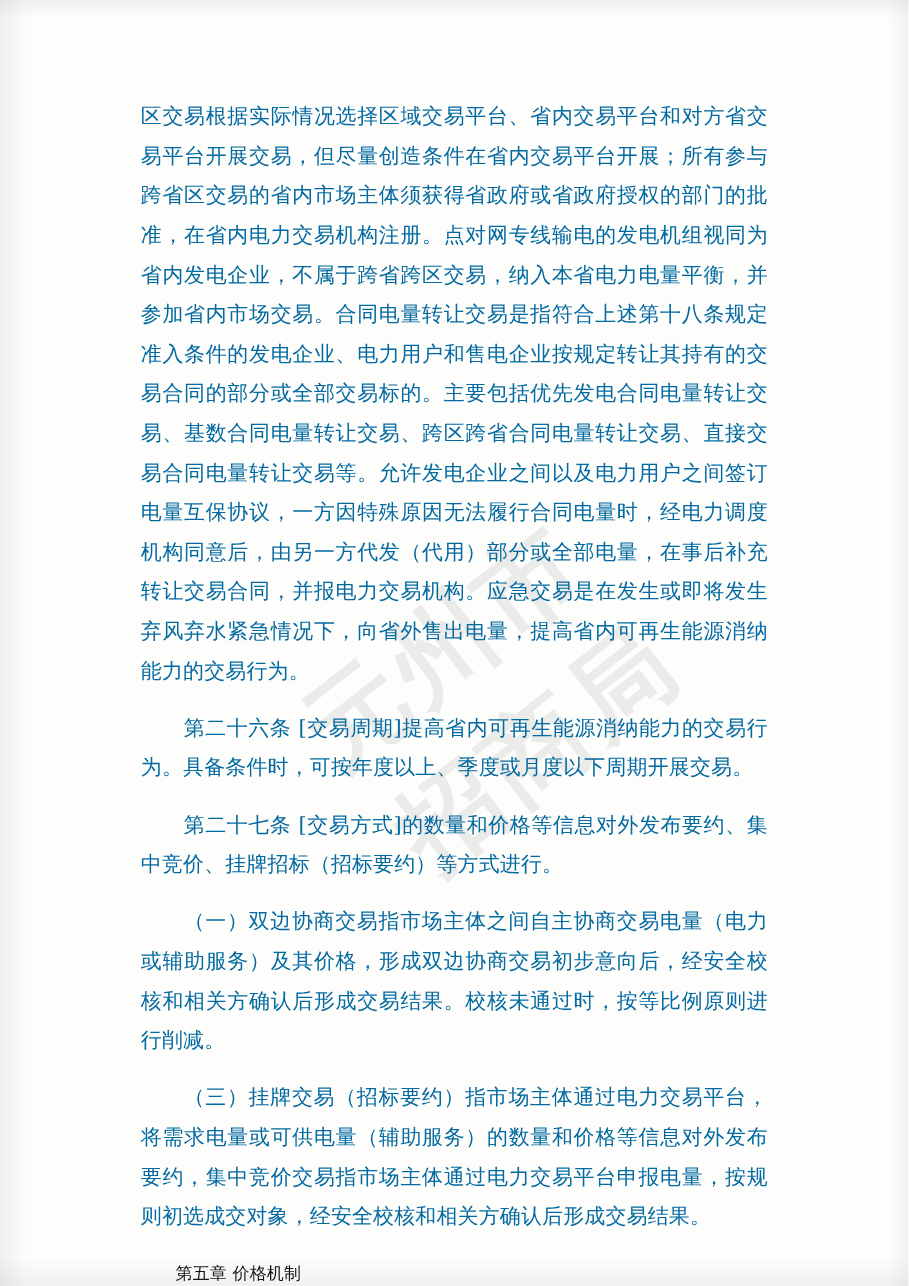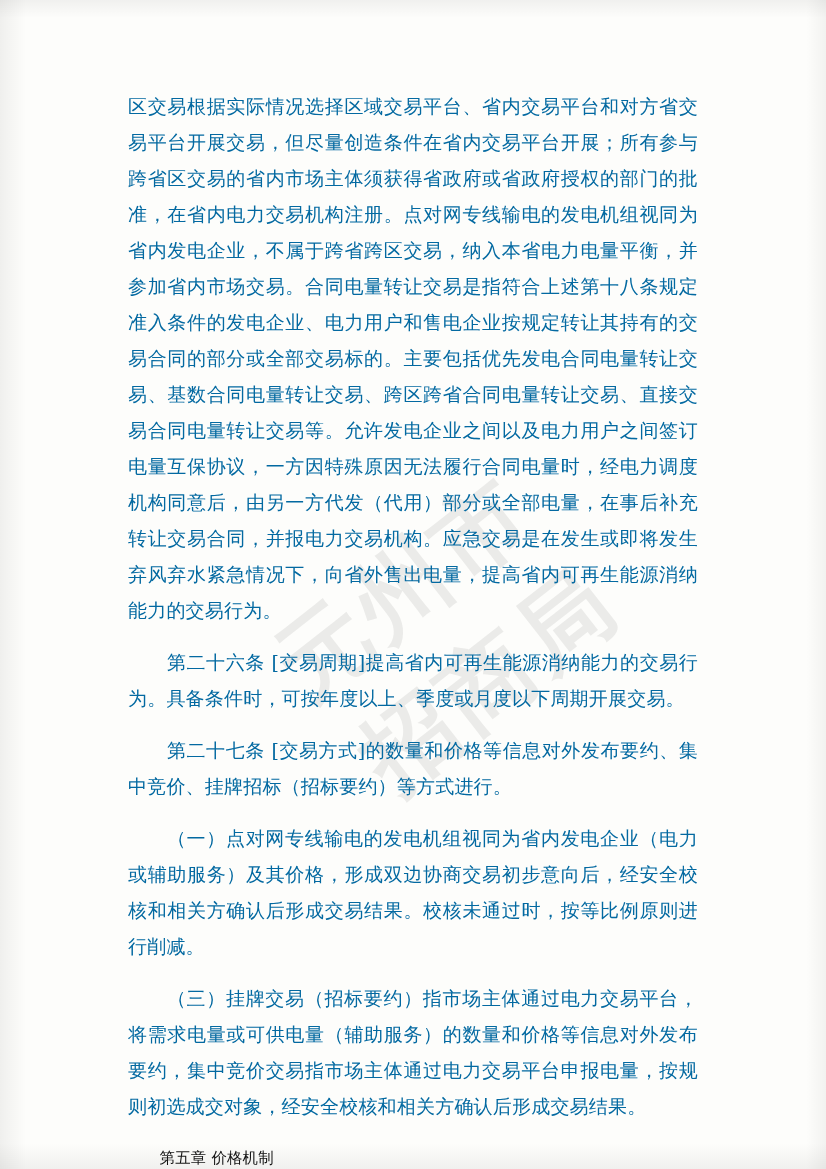--- a/index.html
+++ b/index.html
@@ -117,21 +117,21 @@
   </div>
 
   <div class="page-inner">
 
     <p class="para">区交易根据实际情况选择区域交易平台、省内交易平台和对方省交易平台开展交易，但尽量创造条件在省内交易平台开展；所有参与跨省区交易的省内市场主体须获得省政府或省政府授权的部门的批准，在省内电力交易机构注册。点对网专线输电的发电机组视同为省内发电企业，不属于跨省跨区交易，纳入本省电力电量平衡，并参加省内市场交易。合同电量转让交易是指符合上述第十八条规定准入条件的发电企业、电力用户和售电企业按规定转让其持有的交易合同的部分或全部交易标的。主要包括优先发电合同电量转让交易、基数合同电量转让交易、跨区跨省合同电量转让交易、直接交易合同电量转让交易等。允许发电企业之间以及电力用户之间签订电量互保协议，一方因特殊原因无法履行合同电量时，经电力调度机构同意后，由另一方代发（代用）部分或全部电量，在事后补充转让交易合同，并报电力交易机构。应急交易是在发生或即将发生弃风弃水紧急情况下，向省外售出电量，提高省内可再生能源消纳能力的交易行为。</p>
 
     <p class="para indent">第二十六条 [交易周期]提高省内可再生能源消纳能力的交易行为。具备条件时，可按年度以上、季度或月度以下周期开展交易。</p>
 
     <p class="para indent">第二十七条 [交易方式]的数量和价格等信息对外发布要约、集中竞价、挂牌招标（招标要约）等方式进行。</p>
 
-    <p class="para indent">（一）点对网专线输电的发电机组视同为省内发电企业（电力或辅助服务）及其价格，形成双边协商交易初步意向后，经安全校核和相关方确认后形成交易结果。校核未通过时，按等比例原则进行削减。</p>
+    <p class="para indent">（一）双边协商交易指市场主体之间自主协商交易电量（电力或辅助服务）及其价格，形成双边协商交易初步意向后，经安全校核和相关方确认后形成交易结果。校核未通过时，按等比例原则进行削减。</p>
 
 
     <p class="para indent">（三）挂牌交易（招标要约）指市场主体通过电力交易平台，将需求电量或可供电量（辅助服务）的数量和价格等信息对外发布要约，集中竞价交易指市场主体通过电力交易平台申报电量，按规则初选成交对象，经安全校核和相关方确认后形成交易结果。</p>
 
     <p class="para chapter">第五章 价格机制</p>
 
   </div>
 </div>
 
 </body></html>

